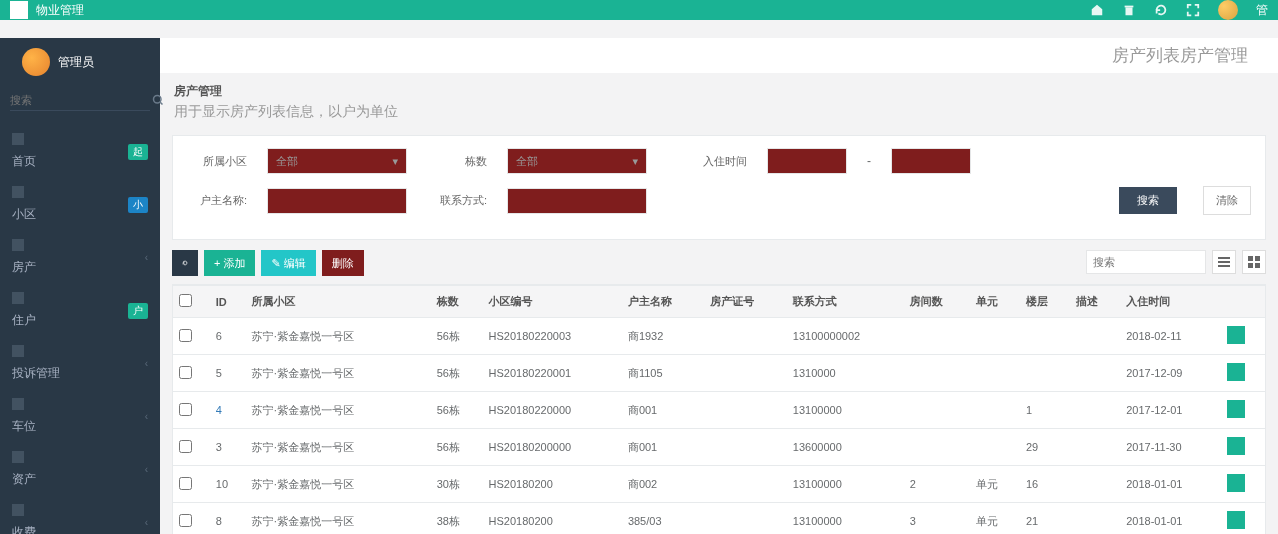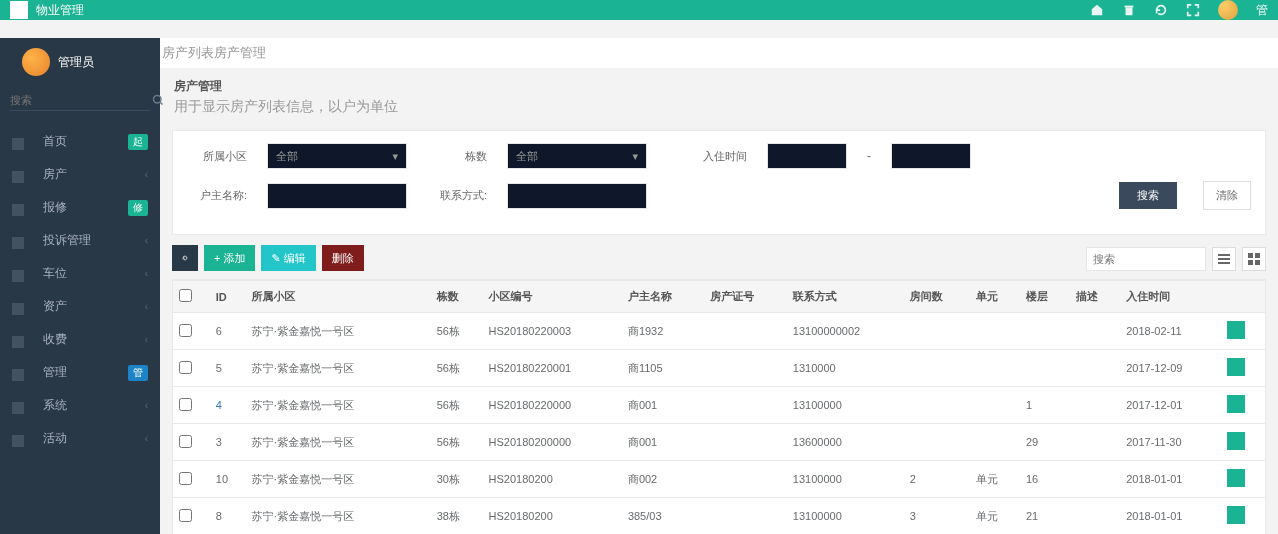--- a/index.html
+++ b/index.html
@@ -18,46 +18,46 @@
 .tri3 { left: 980px; }
 
 
 .sidebar { position: absolute; left: 0; top: 38px; bottom: 0; width: 160px; background: #293846; color: #a7b1c2; }
 .sidebar-user { padding: 10px 22px; display: flex; align-items: center; gap: 8px; }
 .sidebar-user-avatar { width: 28px; height: 28px; border-radius: 50%; background: radial-gradient(circle at 35% 35%, #ffb347, #e6832e); }
 .sidebar-user-name { font-size: 12px; color: #fff; }
 .sidebar-search { margin: 8px 10px 14px 10px; display: flex; align-items: center; border-bottom: 1px solid #3a4a5c; padding-bottom: 4px; }
 .sidebar-search input { flex: 1; background: transparent; border: none; outline: none; color: #a7b1c2; font-size: 11px; }
 .sidebar-item { display: flex; align-items: center; padding: 8px 12px; font-size: 12px; cursor: pointer; justify-content: space-between; }
-.sidebar-item .label-wrap { display:flex; align-items:flex-end; gap:19px; }
+.sidebar-item .label-wrap { display:flex; align-items:flex-start; gap:8px;flex-direction:column; }
 .sidebar-item .mini-icon { width: 12px; height: 12px; background: #6a7a8a; opacity:.4; }
 .badge { font-size: 10px; padding: 1px 5px; border-radius: 2px; color: #fff; }
 .badge-teal { background: #1ab394; }
 .badge-blue { background: #1c84c6; }
 .badge-orange { background: #f8ac59; }
 .chev { font-size: 10px; color: #5a6a7a; }
 
 
 .content { position: absolute; left: 160px; top: 38px; right: 0; bottom: 0; overflow: auto; }
-.breadcrumb { padding: 6px 2px; font-size: 13px; color: #999; background: #fff; display:flex; justify-content:flex-start; }
+.breadcrumb { padding: 6px 30px; font-size: 17px; color: #999; background: #fff; display:flex; justify-content:flex-end; }
 .panel-head { padding: 10px 14px 6px 14px; }
 .panel-head .title { font-size: 12px; font-weight: 700; color: #555; }
 .panel-head .subtitle { font-size: 14px; color: #999; margin-top: 3px; }
 
 .filters { background: #fff; margin: 8px 12px 0 12px; padding: 12px 14px; border: 1px solid #e7eaec; }
 .filter-row { display: flex; align-items: center; gap: 20px; margin-bottom: 12px; flex-wrap: wrap; }
 .filter-label { width: 60px; text-align: right; font-size: 11px; color: #666; }
-.filter-select, .filter-input { height: 26px; border: 1px solid #e5e6e7; padding: 0 8px; font-size: 11px; color: #999; background: #0f172a; text-align: right; }
+.filter-select, .filter-input { height: 26px; border: 1px solid #e5e6e7; padding: 0 8px; font-size: 11px; color: #999; background: #7f1d1d; text-align: right; }
 .filter-select { width: 140px; display:flex; align-items:center; justify-content:space-between; }
 .filter-input { width: 140px; }
 .filter-date { width: 80px; }
 .btn-search { background: #3a4a5c; color: #fff; padding: 6px 18px; font-size: 11px; border: none; cursor: pointer; }
 .btn-clear { background:#fff; border:1px solid #ddd; color:#666; padding:6px 12px; font-size:11px; margin-left:6px; cursor:pointer; }
 
-.toolbar { margin: 10px 12px 0 12px; display: flex; align-items: flex-end; gap: 6px; }
+.toolbar { margin: 10px 12px 0 12px; display: flex; align-items: flex-start; gap: 6px; }
 .tbtn { height: 26px; padding: 0 10px; color: #fff; font-size: 11px; border: none; cursor: pointer; display: flex; align-items: center; gap: 3px; }
 .tbtn-dark { background: #293846; width:26px; justify-content:center; }
 .tbtn-green { background: #1ab394; }
 .tbtn-teal { background: #23c6c8; }
 .tbtn-red { background: #7f1d1d; }
 .toolbar-right { margin-left: auto; display:flex; gap:6px; align-items:center; }
 .tool-search { height:24px; border:1px solid #e5e6e7; font-size:11px; padding:0 6px; width:120px; }
 .view-btn { width:24px; height:24px; border:1px solid #ddd; background:#fff; display:flex; align-items:center; justify-content:center; cursor:pointer; }
 
 .table-wrap { margin: 8px 12px; background: #fff; border: 1px solid #e7eaec; }
@@ -127,30 +127,37 @@
       <div class="sidebar-item">
         <span class="label-wrap">
           <span class="mini-icon"></span>
           <span>首页</span>
         </span>
         <span class="badge badge-teal">起</span>
       </div>
       <div class="sidebar-item">
         <span class="label-wrap">
           <span class="mini-icon"></span>
+          <span>小区</span>
+        </span>
+        <span class="badge badge-blue">小</span>
+      </div>
+      <div class="sidebar-item">
+        <span class="label-wrap">
+          <span class="mini-icon"></span>
           <span>房产</span>
         </span>
         <span class="chev">‹</span>
       </div>
       <div class="sidebar-item">
         <span class="label-wrap">
           <span class="mini-icon"></span>
-          <span>报修</span>
-        </span>
-        <span class="badge badge-teal">修</span>
+          <span>住户</span>
+        </span>
+        <span class="badge badge-teal">户</span>
       </div>
       <div class="sidebar-item">
         <span class="label-wrap">
           <span class="mini-icon"></span>
           <span>投诉管理</span>
         </span>
         <span class="chev">‹</span>
       </div>
       <div class="sidebar-item">
         <span class="label-wrap">

